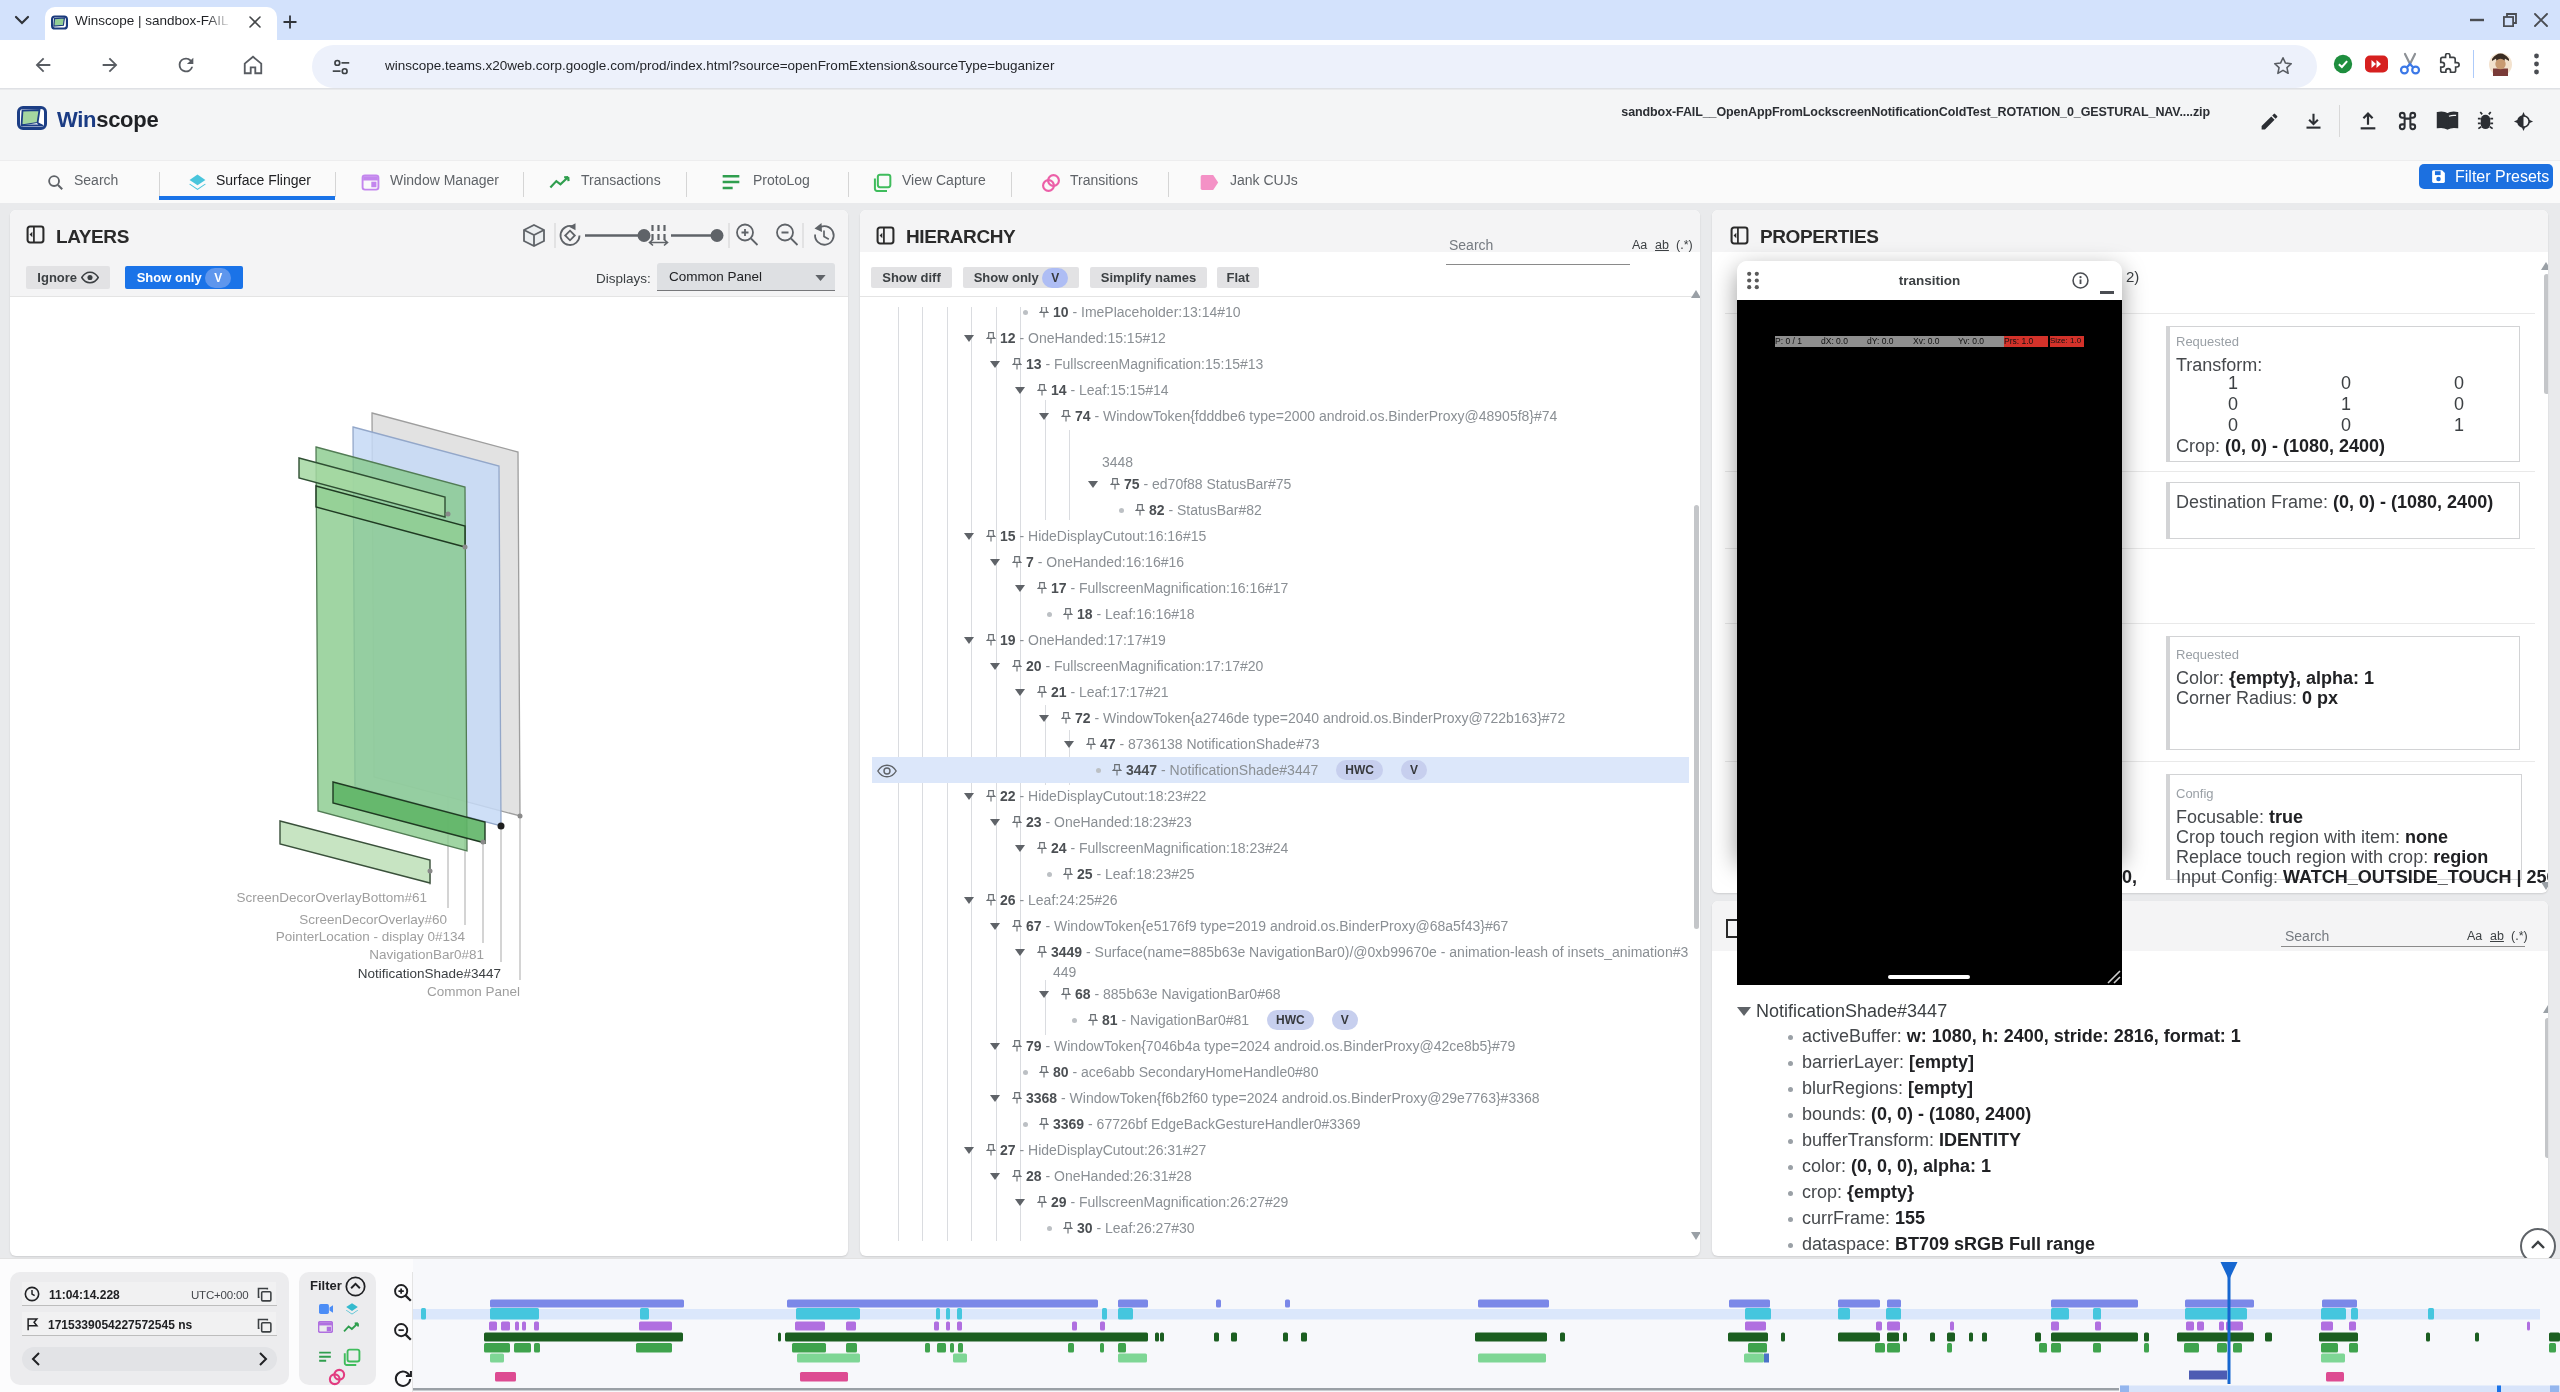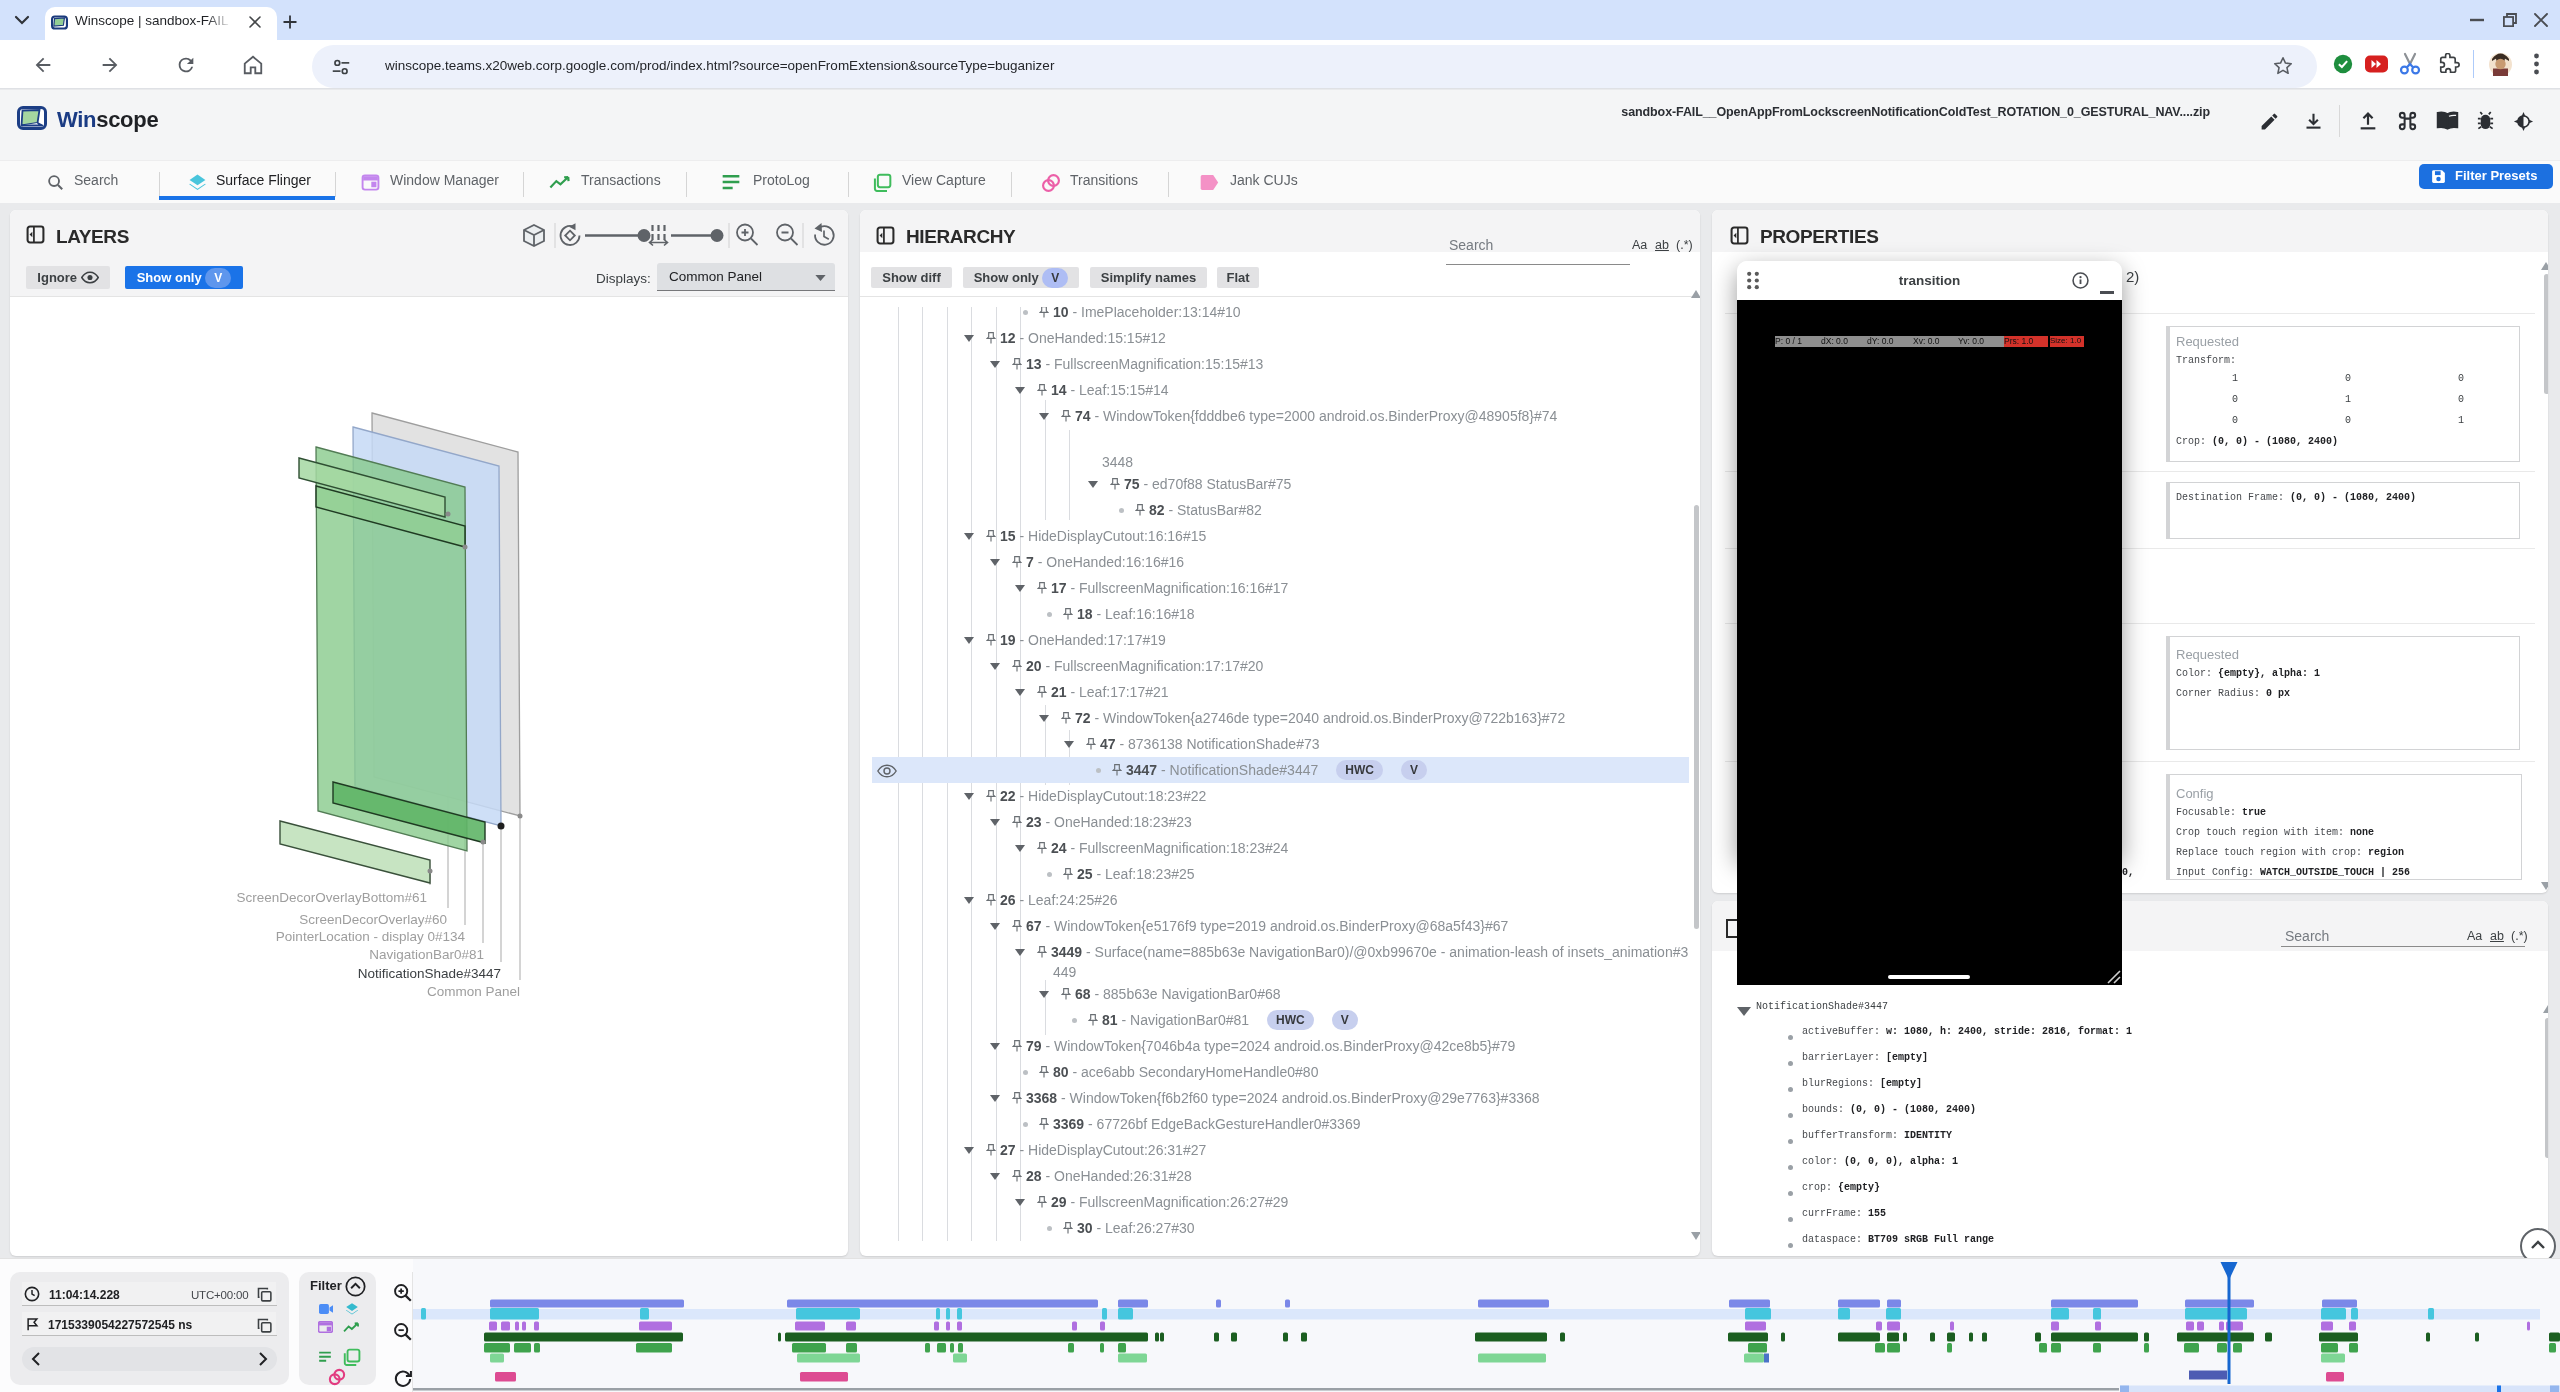--- a/index.html
+++ b/index.html
@@ -22,21 +22,21 @@
   .chip { display:inline-block; background:#c7cfee; border-radius:11px; font-size:12px; font-weight:bold; color:#37393d; padding:3px 9px; }
   
   .trow { position:absolute; height:26px; font-size:14px; color:#8a8f94; white-space:nowrap; display:flex; align-items:center; }
   .trow b { color:#4c5054; font-weight:bold; }
   .tri { width:0; height:0; border-left:5.5px solid transparent; border-right:5.5px solid transparent; border-top:7px solid #5f6368; margin-right:12px; flex:none; }
   .blt { width:5px; height:5px; border-radius:50%; background:#bcc0c4; margin:0 11px 0 8px; flex:none; }
   .pin { margin-right:4px; flex:none; }
   .guide { position:absolute; width:1px; background:#dadce0; }
   
   .pbox { position:absolute; border:1px solid #d2d3d5; border-left:4px solid #d3d4d6; font-size:14px; color:#3c4043; }
-  .pitem { position:absolute; font-size:10px; color:#46494d; white-space:nowrap;font-family:Liberation Mono, monospace; }
+  .pitem { position:absolute; font-size:18px; color:#46494d; white-space:nowrap; }
   .pitem b { color:#202124; }
   .pdot { position:absolute; width:5px; height:5px; border-radius:50%; background:#9aa0a6; }
   
   #timeline { position:absolute; top:1258px; left:0; width:2560px; height:134px; background:#fcfcfd; border-top:1px solid #e2e2e2; }
   .tlcard { position:absolute; background:#ececee; border-radius:10px; }
   svg { display:block; }
 </style>
 </head>
 <body>
 <div id="page">
@@ -207,21 +207,21 @@
         <path d="M2 3 a2 2 0 0 1 2-2 H17 L23 10 L17 19 H4 a2 2 0 0 1 -2-2 Z" fill="#f491c6"></path>
       </svg>
     <div class="navtab" style="left:1230px">Jank CUJs</div>
     <div class="abs" style="left:159px;top:35px;width:176px;height:4px;background:#1a73e8"></div>
     <div class="abs" style="left:2419px;top:3px;width:134px;height:25px;background:#1c70e0;border-radius:5px;">
       <svg class="abs" style="left:11px;top:4px" width="17" height="17" viewBox="0 0 24 24">
           <path d="M17 3 H5 a2 2 0 0 0 -2 2 v14 a2 2 0 0 0 2 2 h14 a2 2 0 0 0 2-2 V7 Z" fill="#fff"></path>
           <rect x="7" y="4.5" width="8" height="5.5" fill="#1c70e0"></rect>
           <circle cx="12" cy="15.5" r="3.2" fill="#1c70e0"></circle>
         </svg>
-      <div class="abs" style="left:36px;top:4px;font-size:13px;font-weight:bold;color:#fff">Filter Presets</div>
+      <div class="abs" style="left:36px;top:4px;font-size:16px;font-weight:normal;color:#fff">Filter Presets</div>
     </div>
   </div>
   <div id="main">
 
     <div class="card" style="left:10px;top:210px;width:838px;height:1046px;overflow:hidden">
         <div class="abs" style="left:0;top:0;width:838px;height:86px;background:#f4f4f5"></div>
       <svg class="abs" style="left:16px;top:15px" width="19" height="19" viewBox="0 0 24 24">
           <rect x="2" y="2" width="20" height="20" rx="3" fill="none" stroke="#2a2a2a" stroke-width="2.6"></rect>
           <path d="M10 2 V22" stroke="#2a2a2a" stroke-width="2.2"></path>
           <path d="M8 8.5 L4.5 12 L8 15.5 Z" fill="#2a2a2a"></path>

